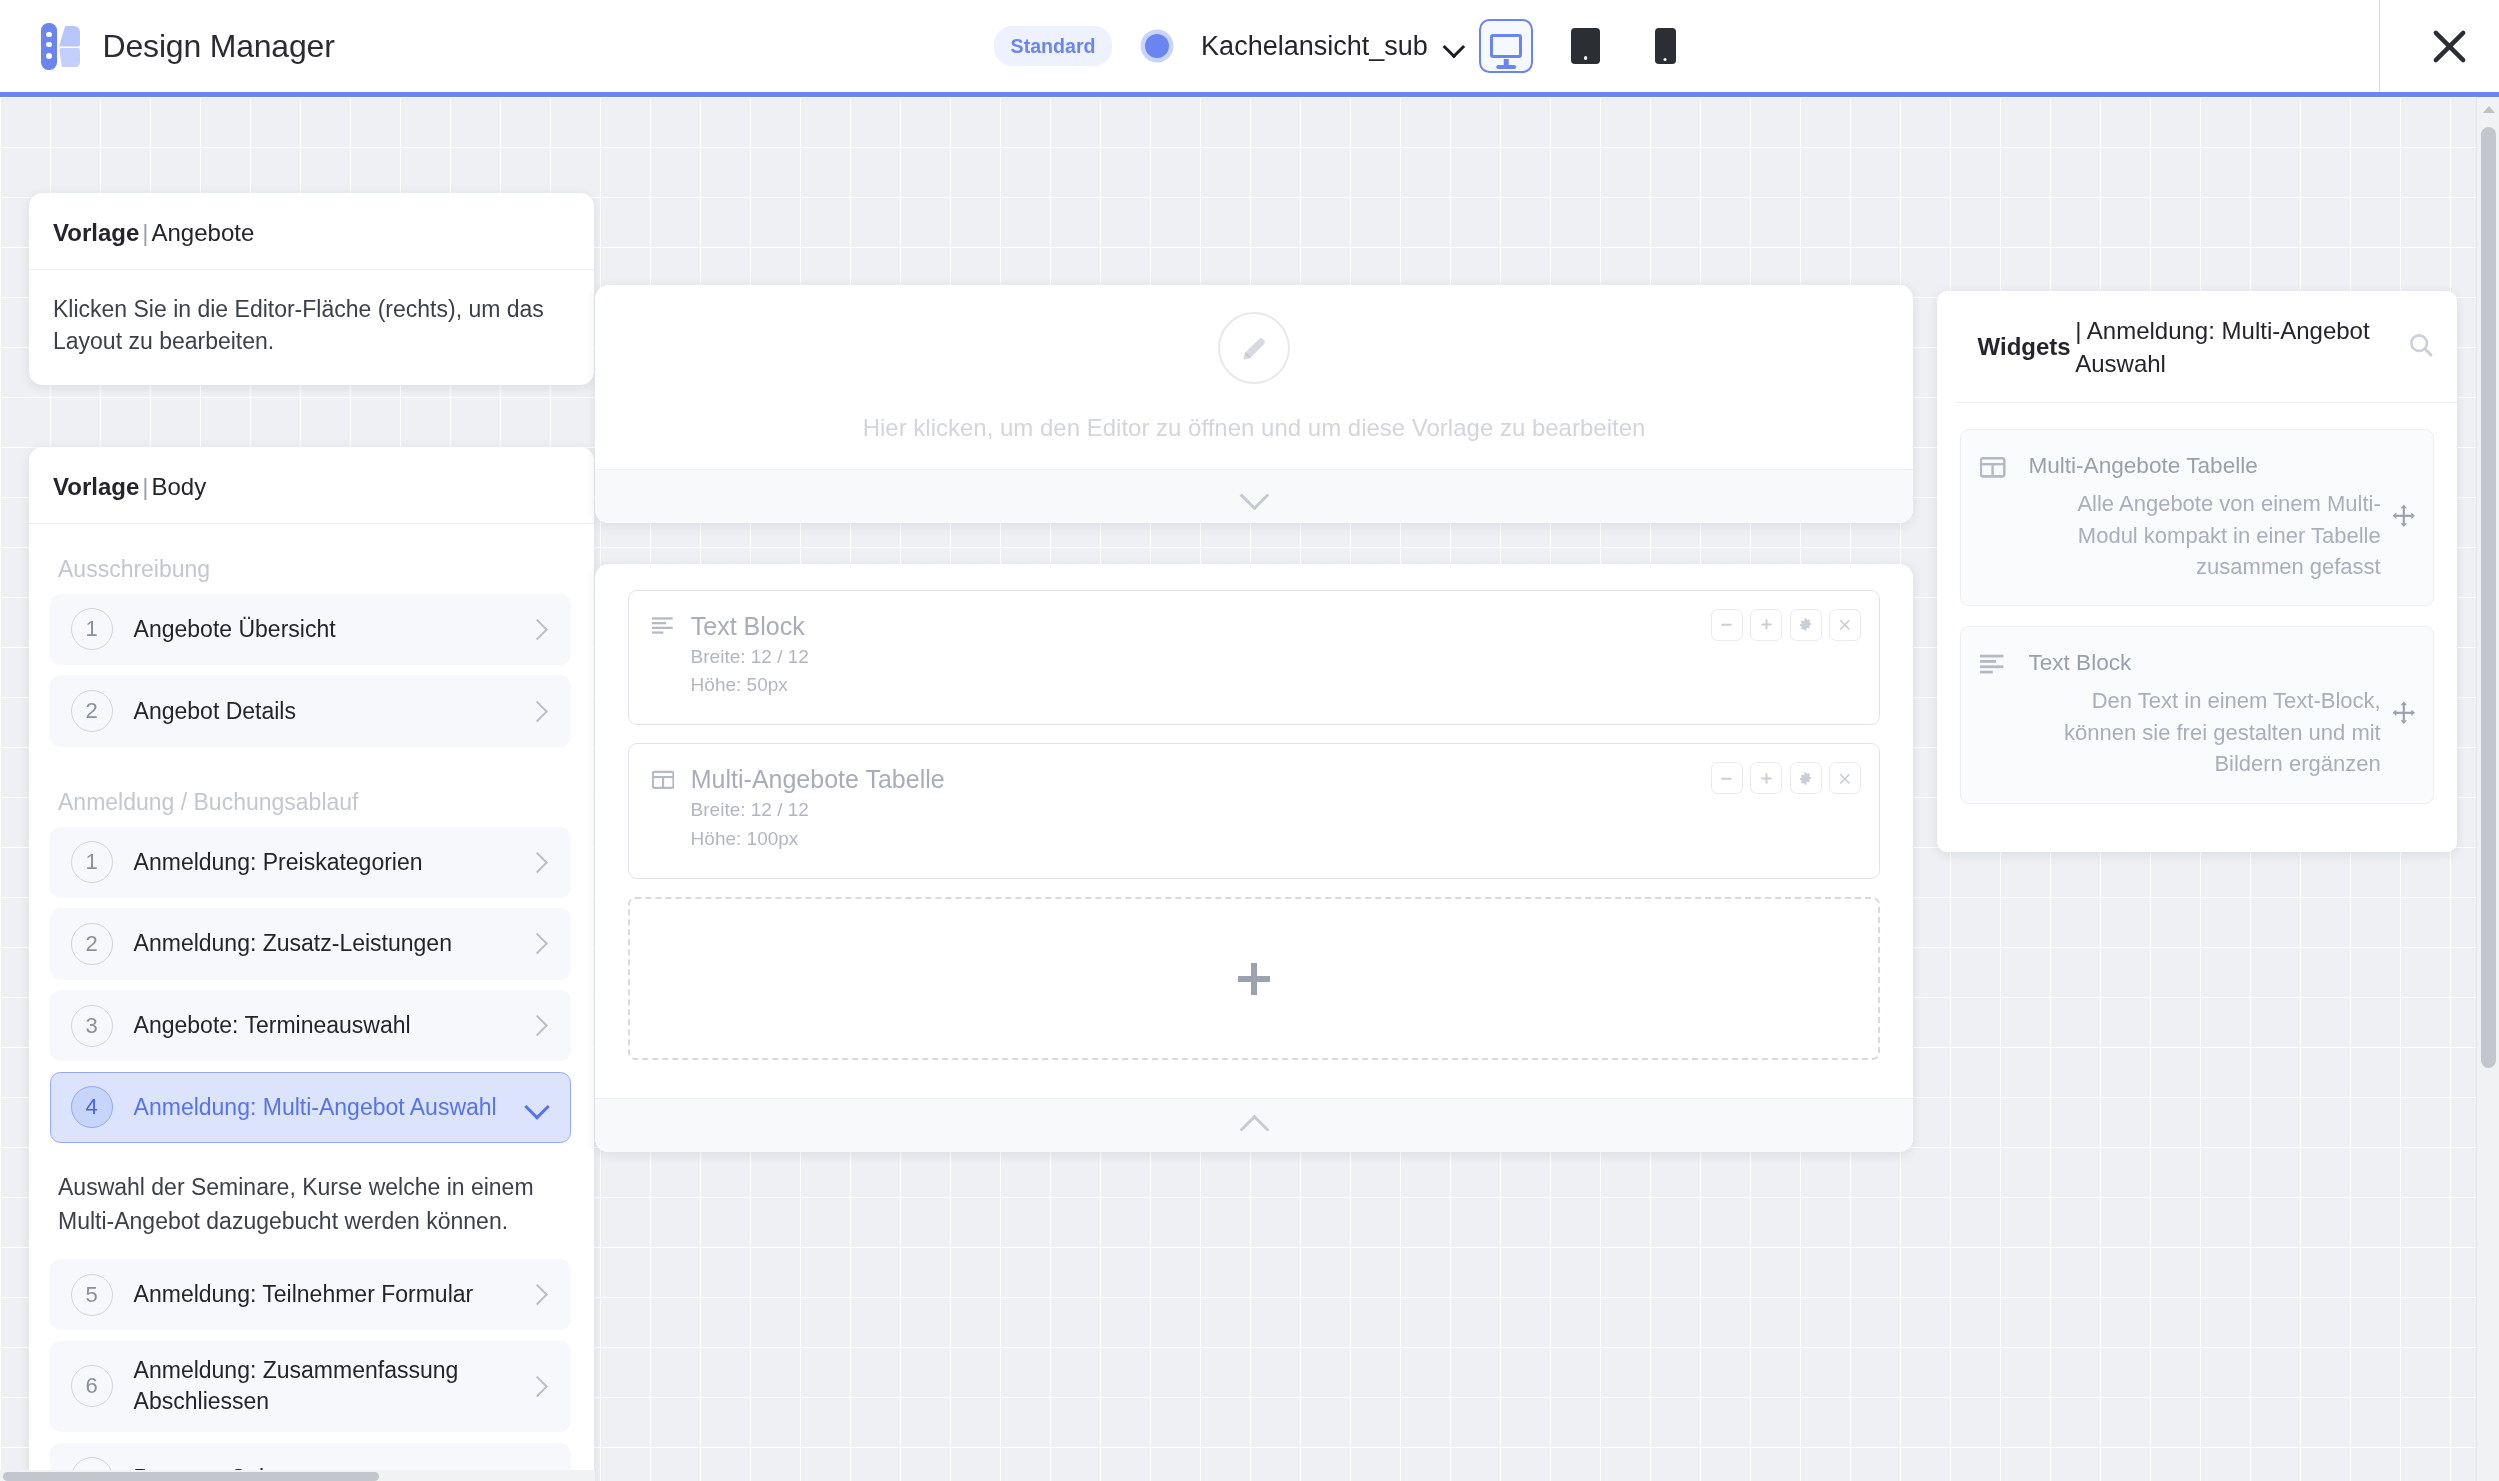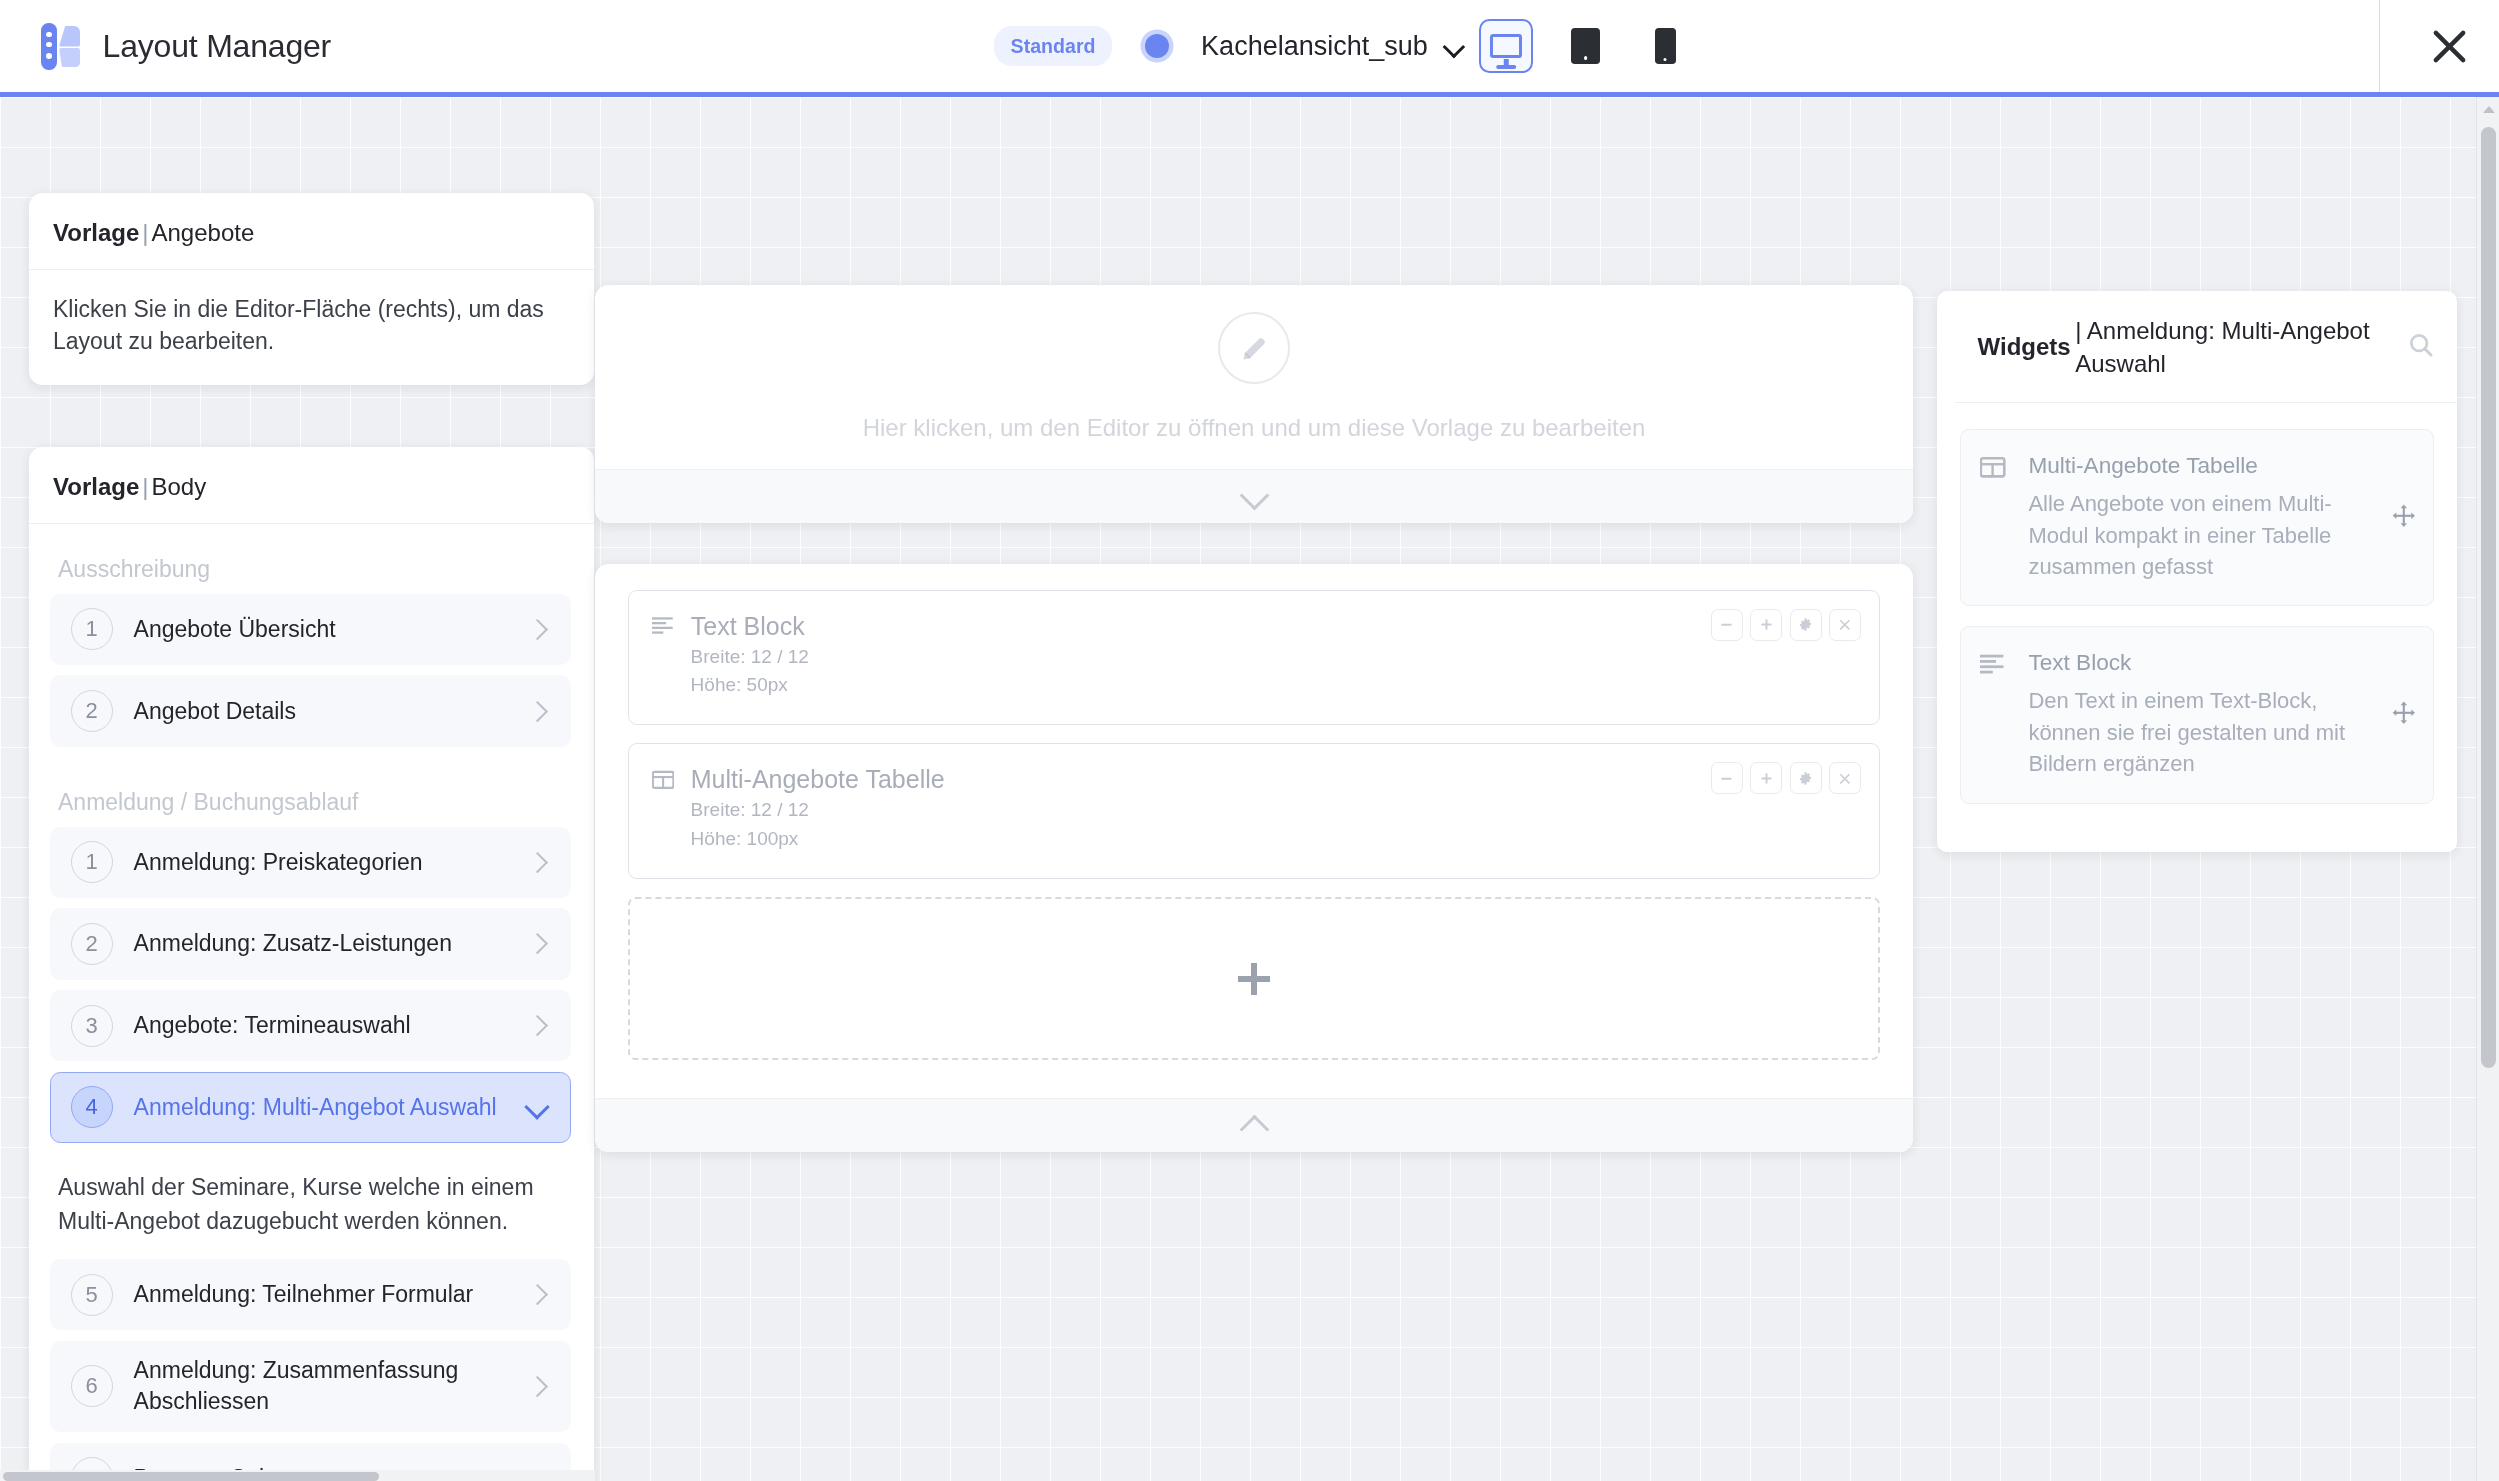--- a/index.html
+++ b/index.html
@@ -377,21 +377,21 @@
     padding: 21px 16.6px 22.6px 19.6px;
     margin-bottom: 19.6px;
   }
   .widget-ico { flex: 0 0 auto; margin-top: 4.5px; }
   .widget-text { flex: 1 1 auto; margin-left: 22.6px; }
   .widget-name {
     font-size: 22.6px; color: #98a0ad; line-height: 1.3;
   }
   .widget-desc {
     margin-top: 7.5px;
-    font-size: 22px; color: #a8aeba; line-height: 1.44;
+    font-size: 22px; color: #a8aeba; line-height: 1.44; text-align: right;
   }
   .move-handle { flex: 0 0 auto; align-self: center; margin-left: 10.5px; }
 
   
   .scroll-v {
     position: absolute; right: 0; top: 97px;
     width: 22.6px; height: 1385px;
     background: #f1f2f4;
     border-left: 0.8px solid #e2e4e8;
   }
@@ -424,21 +424,21 @@
 <div class="topbar">
   <div class="topbar-left">
     <div class="logo-mark">
       <div class="logo-bar"></div>
       <div class="logo-dot d1"></div>
       <div class="logo-dot d2"></div>
       <div class="logo-dot d3"></div>
       <div class="logo-page"></div>
       <div class="logo-page2"></div>
     </div>
-    <div class="app-title">Layout Manager</div>
+    <div class="app-title">Design Manager</div>
   </div>
 
   <div class="topbar-center">
     <div class="badge-standard">Standard</div>
     <div class="view-dot-wrap">
       <div class="view-dot"></div>
     </div>
     <div class="view-name">Kachelansicht_sub</div>
     <div class="chev-down-sm"></div>
   </div>

